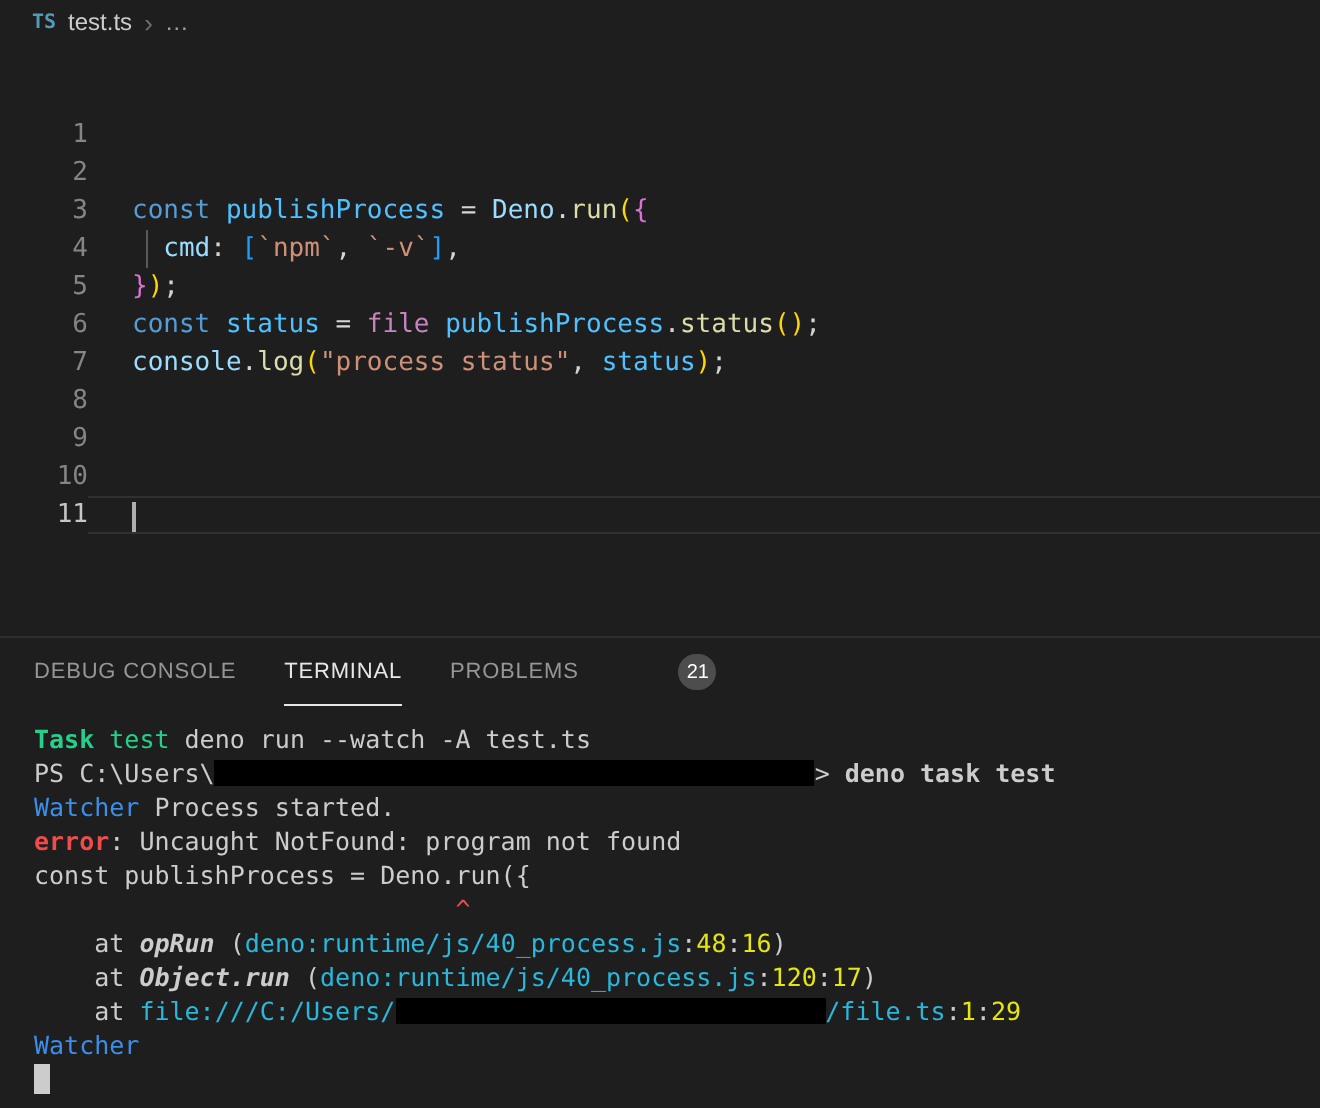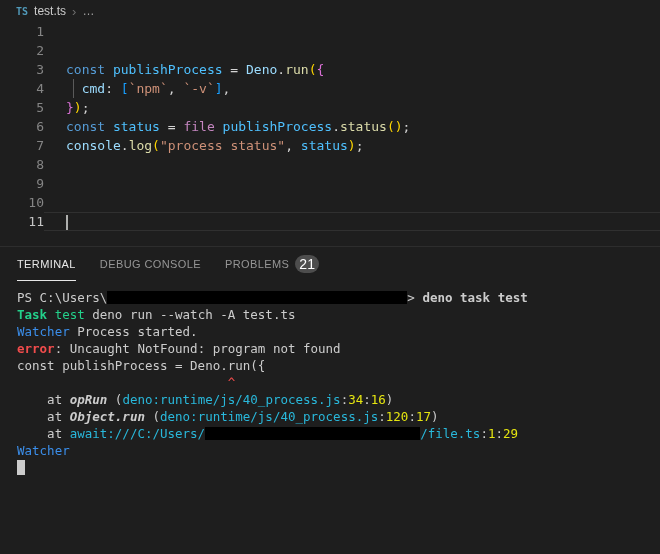--- a/index.html
+++ b/index.html
@@ -1,18 +1,18 @@
 <!DOCTYPE html>
 <html style="--bg: #1e1e1e; --edfg: #d4d4d4; --gutter: #858585; --gutter-active: #c6c6c6; --kw: #569cd6; --ctrl: #c586c0; --var: #9cdcfe; --cvar: #4fc1ff; --fn: #dcdcaa; --str: #ce9178; --b1: #ffd700; --b2: #da70d6; --b3: #179fff; --cursor: #aeafad; --line-border: #303030; --indent-guide: #5a5a5a; --ts-icon: #519aba; --crumb: #a9a9a9; --tab-inactive: #969696; --tab-active: #e7e7e7; --badge-bg: #4d4d4d; --badge-fg: #ffffff; --tmfg: #cccccc; --tm-green: #23d18b; --tm-blue: #3b8eea; --tm-cyan: #29b8db; --tm-yellow: #e5e510; --tm-red: #f14c4c; --redaction: #000000; --term-cursor: #cccccc;"><head>
 <meta charset="utf-8">
 <style>
   * { margin:0; padding:0; box-sizing:border-box; }
   html,body { background:#1e1e1e; }
   body { width:660px; height:554px; overflow:hidden; font-family:"DejaVu Sans Mono","Liberation Mono",monospace; }
-  .app { width:660px; height:414px; display:flex; flex-direction:column; background:var(--bg,#1e1e1e); }
+  .app { width:660px; height:414px; display:flex; flex-direction:column; background:var(--bg,#1e1e1e);gap:36px; }
 
   
   .breadcrumb { height:22px; flex:none; display:flex; align-items:center; gap:6px; padding-left:16px;
                 font-family:"Liberation Sans",sans-serif; font-size:12px; color:var(--crumb,#a9a9a9); }
   .ts-icon { color:var(--ts-icon,#519aba); font-family:"DejaVu Sans Mono",monospace; font-weight:bold; font-size:10px; }
   .crumb-file { color:#cccccc; }
   .crumb-sep { color:#6e6e6e; font-size:13px; }
   .crumb-dots { color:#a0a0a0; }
 
   
@@ -27,22 +27,22 @@
   .tk-kw{color:var(--kw)} .tk-ctrl{color:var(--ctrl)} .tk-var{color:var(--var)} .tk-cvar{color:var(--cvar)}
   .tk-fn{color:var(--fn)} .tk-str{color:var(--str)} .tk-b1{color:var(--b1)} .tk-b2{color:var(--b2)}
   .tk-b3{color:var(--b3)} .tk-plain{color:var(--edfg,#d4d4d4)}
 
   
   .panel { flex:1; border-top:1px solid #2d2d2d; display:flex; flex-direction:column; }
   .panel-tabs { height:34px; flex:none; display:flex; align-items:center; gap:24px; padding-left:17px;
                 font-family:"Liberation Sans",sans-serif; font-size:11px; letter-spacing:.4px; }
   .panel-tab { height:34px; display:flex; align-items:center; gap:6px; color:var(--tab-inactive,#969696); cursor:pointer; }
   .panel-tab.active { color:var(--tab-active,#e7e7e7); border-bottom:1px solid var(--tab-active,#e7e7e7); }
-  .badge { background:var(--badge-bg,#4d4d4d); color:var(--badge-fg,#fff); font-size:14px; min-width:18px; height:18px;
-           border-radius:9px; display:flex; align-items:center; justify-content:center; padding:0 4px; letter-spacing:0; }
+  .badge { background:var(--badge-bg,#4d4d4d); color:var(--badge-fg,#fff); font-size:10px; min-width:18px; height:18px;
+           border-radius:9px; display:flex; align-items:center; justify-content:center; padding:0 4px; letter-spacing:0;margin-left:44px; }
 
   
   .terminal { padding:8px 0 0 17px; font-size:12.5px; }
   .term-line { height:17px; display:flex; align-items:center; color:var(--tmfg,#cccccc); }
   .term-line span { white-space:pre; }
   .tm-fg{color:var(--tmfg,#cccccc)}
   .tm-cmd{color:var(--tmfg,#cccccc); font-weight:bold;}
   .tm-greenb{color:var(--tm-green); font-weight:bold;}
   .tm-green{color:var(--tm-green)}
   .tm-blue{color:var(--tm-blue)}
@@ -108,43 +108,43 @@
         <div class="code"></div>
       </div>
       <div class="ed-line current">
         <div class="gutter">11</div>
         <div class="code"><span class="ed-cursor"></span></div>
       </div>
     </div>
 
   <div class="panel">
     <div class="panel-tabs">
+      <div class="panel-tab">
+        <span>DEBUG CONSOLE</span>
+      </div>
       <div class="panel-tab active">
         <span>TERMINAL</span>
-      </div>
-      <div class="panel-tab">
-        <span>DEBUG CONSOLE</span>
       </div>
       <div class="panel-tab">
         <span>PROBLEMS</span>
         <span class="badge">21</span>
       </div>
     </div>
     <div class="terminal">
         <div class="term-line">
+          <span class="tm-greenb">Task</span>
+          <span class="tm-fg"> </span>
+          <span class="tm-green">test</span>
+          <span class="tm-fg"> deno run --watch -A test.ts</span>
+        </div>
+        <div class="term-line">
           <span class="tm-fg">PS C:\Users\</span>
           <span class="redaction" style="width: 300px;"></span>
           <span class="tm-fg">&gt; </span>
           <span class="tm-cmd">deno task test</span>
-        </div>
-        <div class="term-line">
-          <span class="tm-greenb">Task</span>
-          <span class="tm-fg"> </span>
-          <span class="tm-green">test</span>
-          <span class="tm-fg"> deno run --watch -A test.ts</span>
         </div>
         <div class="term-line">
           <span class="tm-blue">Watcher</span>
           <span class="tm-fg"> Process started.</span>
         </div>
         <div class="term-line">
           <span class="tm-redb">error</span>
           <span class="tm-fg">: Uncaught NotFound: program not found</span>
         </div>
         <div class="term-line">
@@ -152,39 +152,39 @@
         </div>
         <div class="term-line">
           <span class="tm-red">                            ^</span>
         </div>
         <div class="term-line">
           <span class="tm-fg">    at </span>
           <span class="tm-fn">opRun</span>
           <span class="tm-fg"> (</span>
           <span class="tm-cyan">deno:runtime/js/40_process.js</span>
           <span class="tm-fg">:</span>
-          <span class="tm-yellow">34</span>
+          <span class="tm-yellow">48</span>
           <span class="tm-fg">:</span>
           <span class="tm-yellow">16</span>
           <span class="tm-fg">)</span>
         </div>
         <div class="term-line">
           <span class="tm-fg">    at </span>
           <span class="tm-fn">Object.run</span>
           <span class="tm-fg"> (</span>
           <span class="tm-cyan">deno:runtime/js/40_process.js</span>
           <span class="tm-fg">:</span>
           <span class="tm-yellow">120</span>
           <span class="tm-fg">:</span>
           <span class="tm-yellow">17</span>
           <span class="tm-fg">)</span>
         </div>
         <div class="term-line">
           <span class="tm-fg">    at </span>
-          <span class="tm-cyan">await:///C:/Users/</span>
+          <span class="tm-cyan">file:///C:/Users/</span>
           <span class="redaction" style="width: 215px;"></span>
           <span class="tm-cyan">/file.ts</span>
           <span class="tm-fg">:</span>
           <span class="tm-yellow">1</span>
           <span class="tm-fg">:</span>
           <span class="tm-yellow">29</span>
         </div>
         <div class="term-line">
           <span class="tm-blue">Watcher</span>
         </div>

